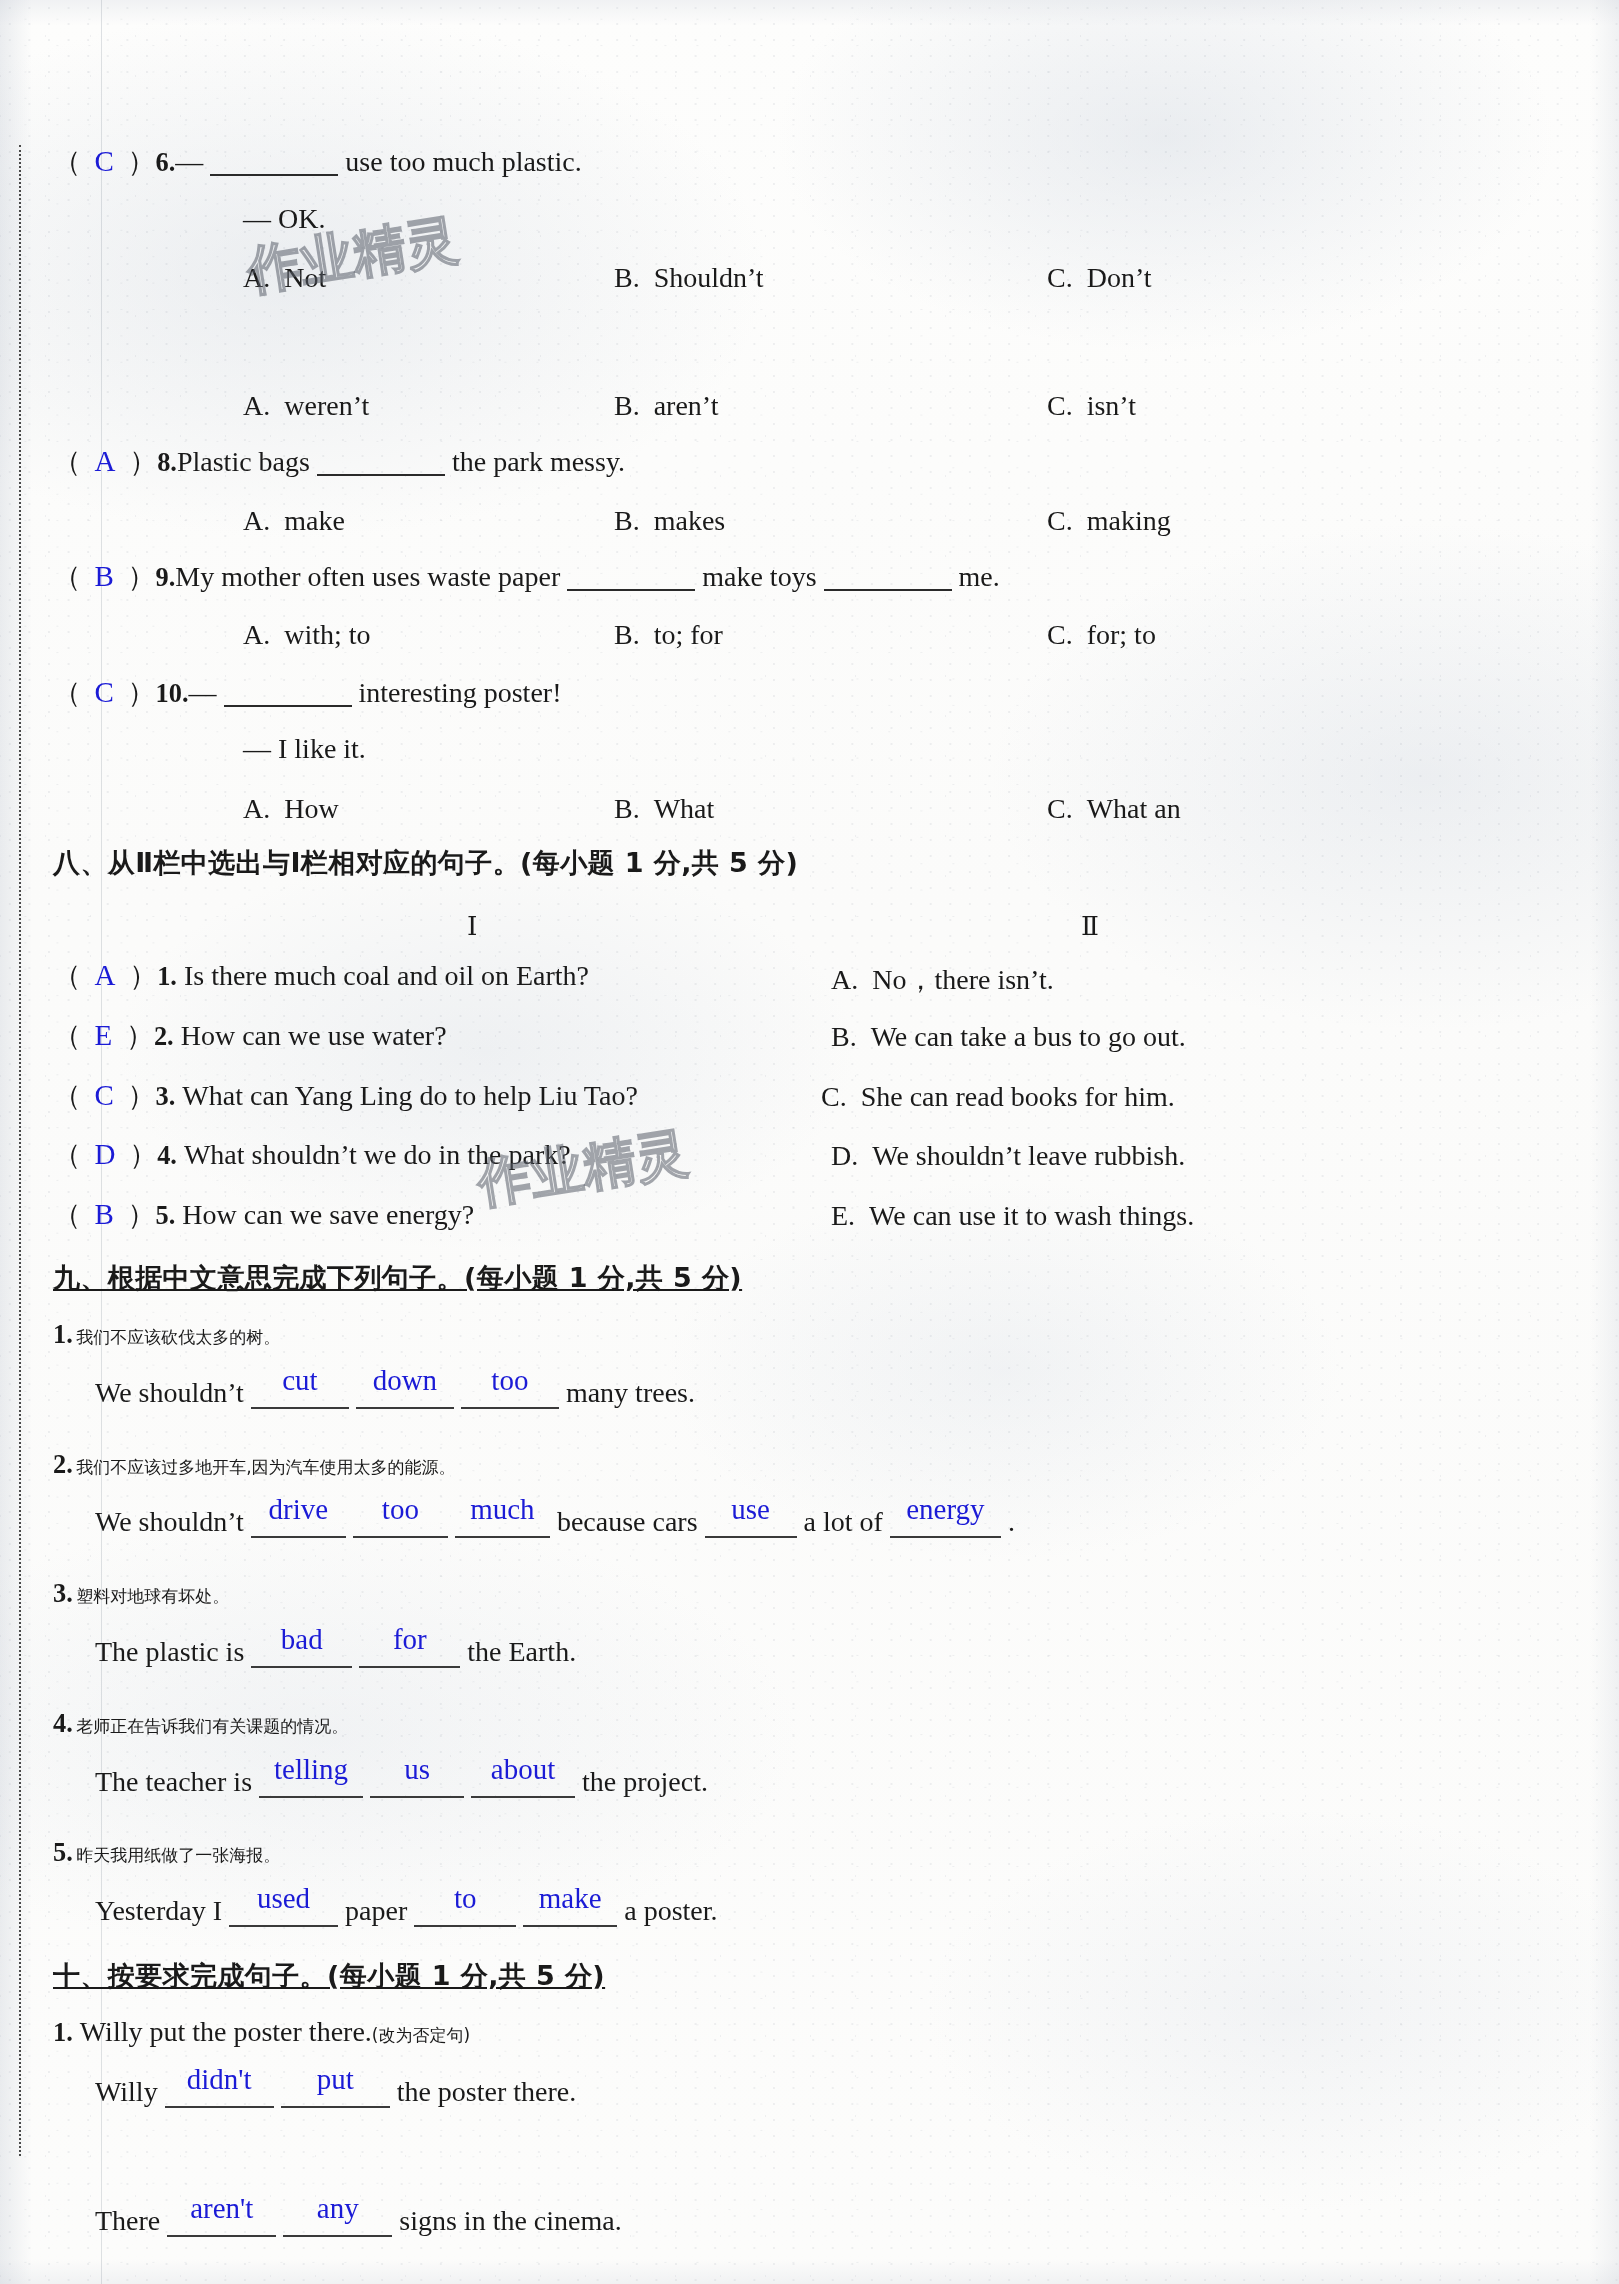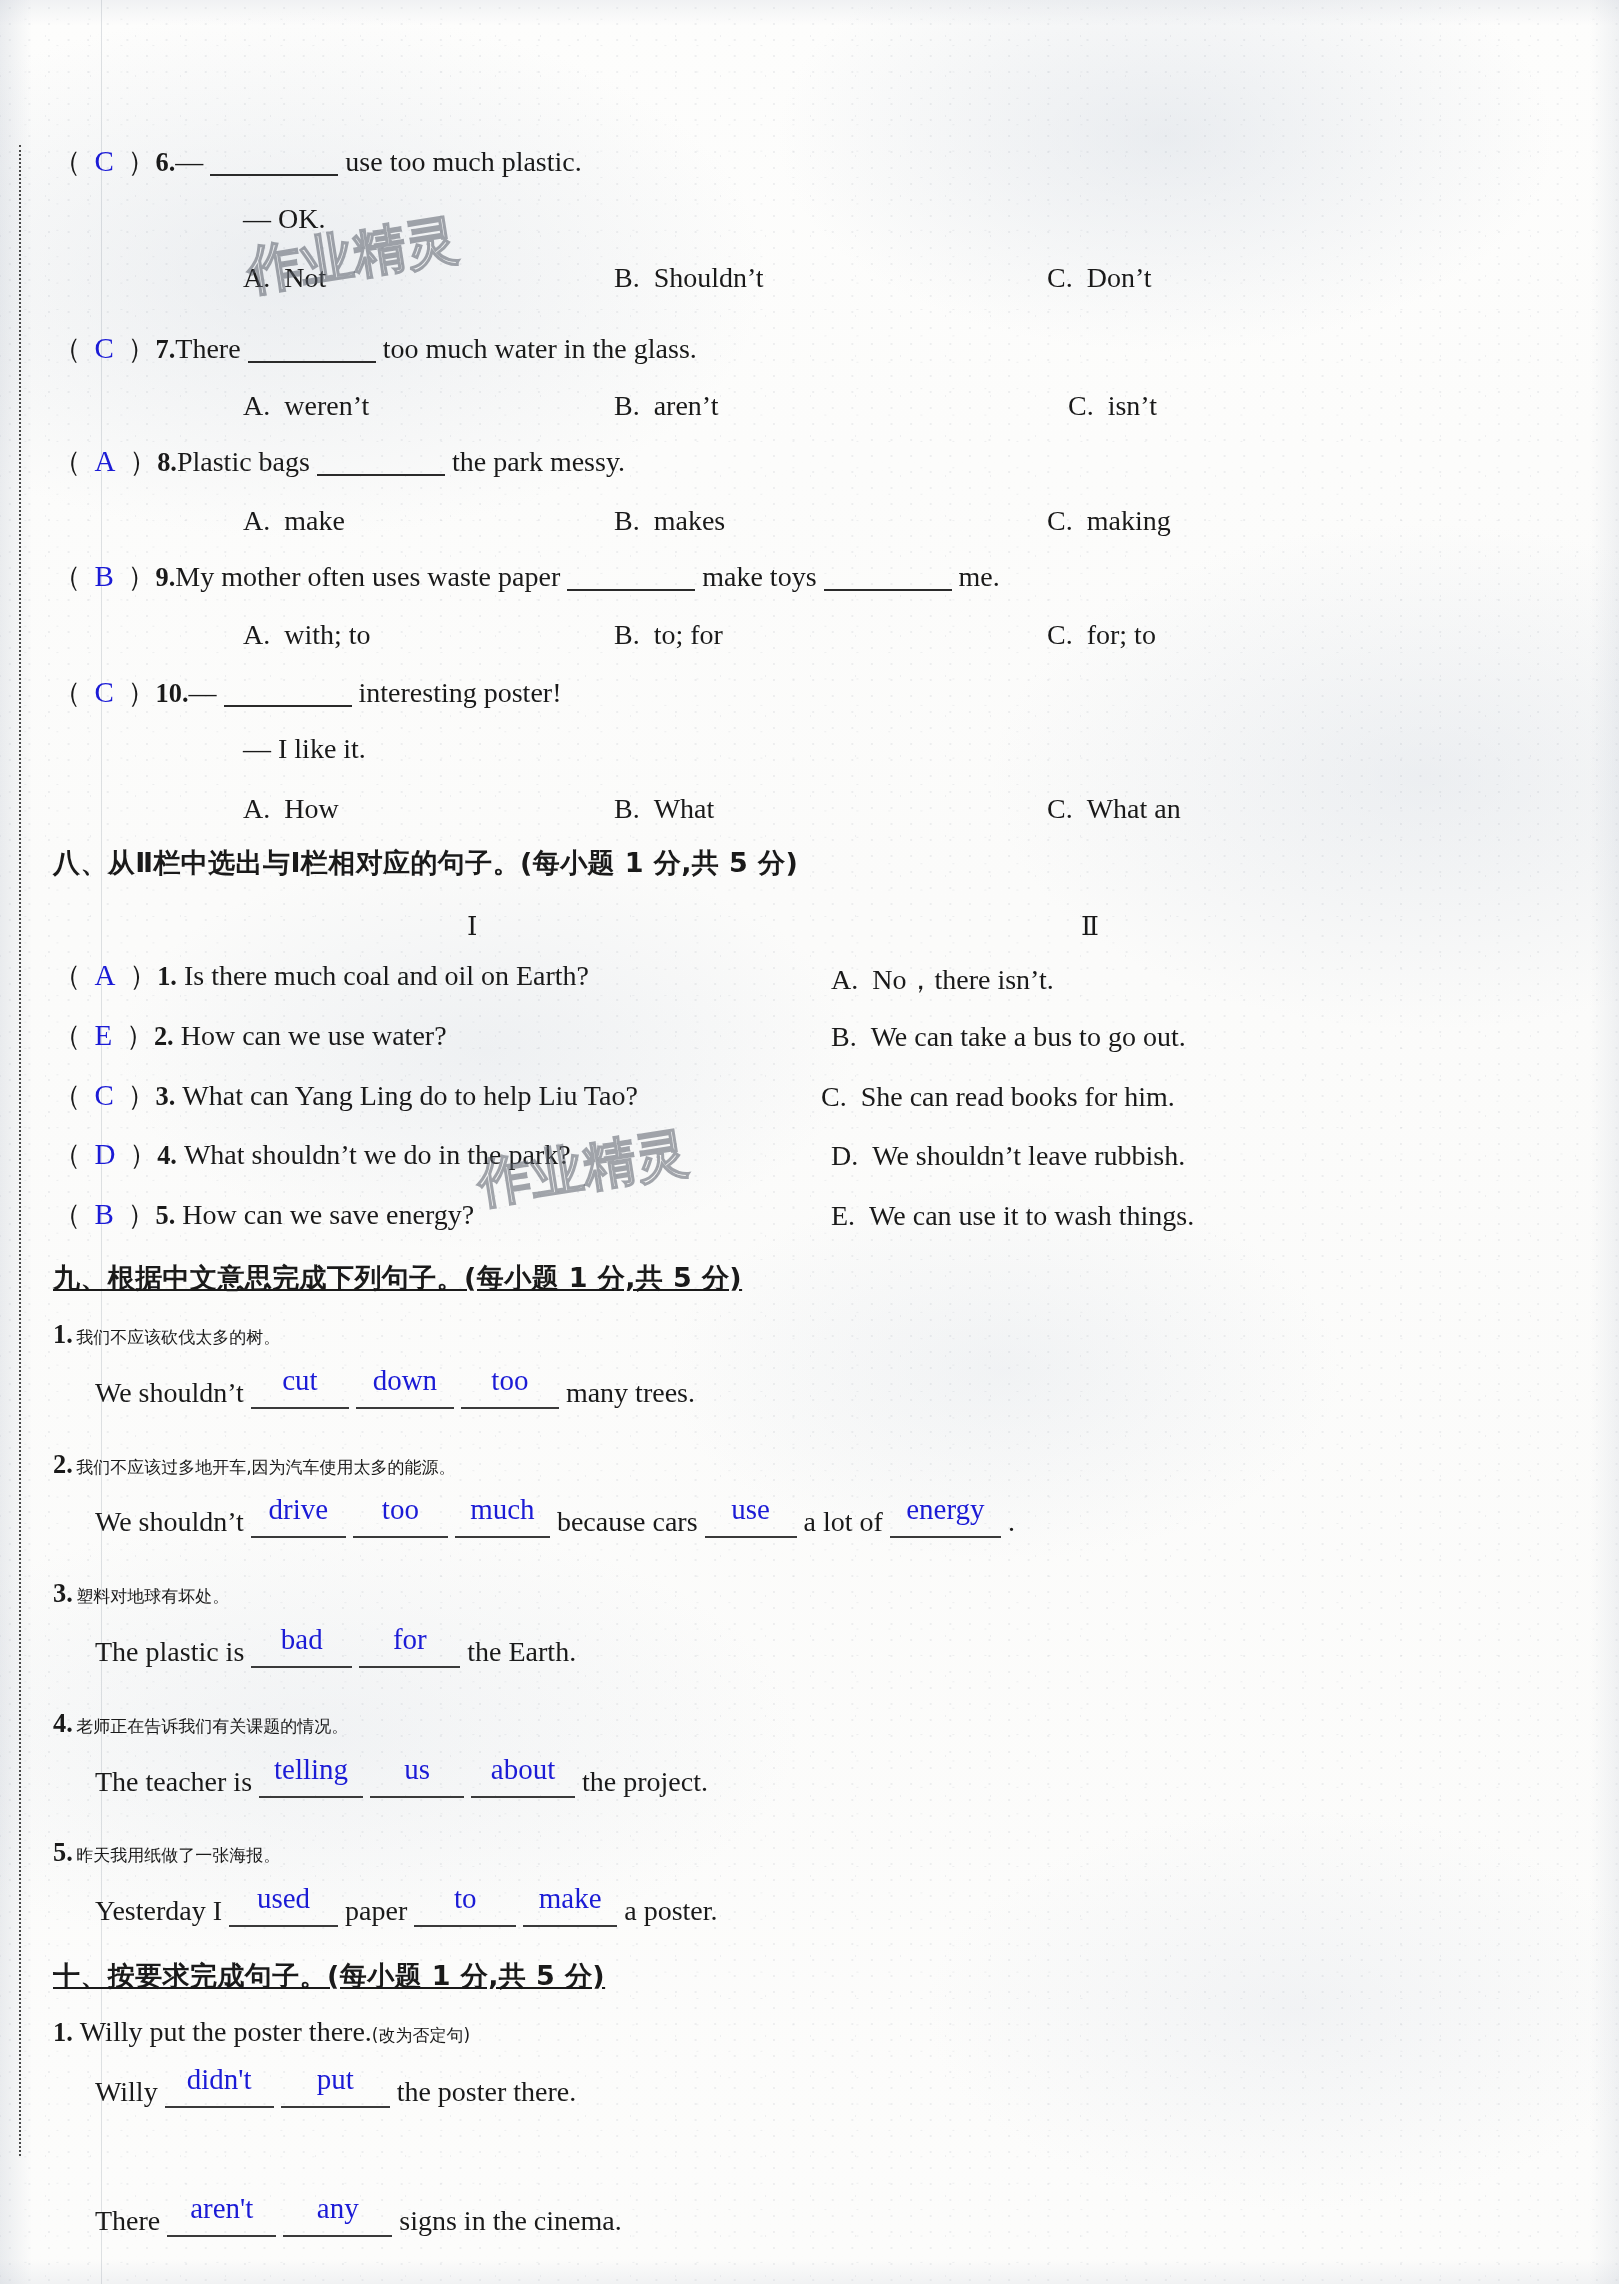--- a/index.html
+++ b/index.html
@@ -152,26 +152,23 @@
 <div id="content">
 
   <div class="row mcq-line" style="left:53px; top:147px;">
     <span class="paren">（</span><span class="ansletter">C</span><span class="paren">）</span><span class="qnum">6.</span><span class="qtext">— </span><span class="blank" style="width:128px;"></span><span class="qtext"> use too much plastic.</span>
   </div>
   <div class="row mcq-line" style="left:243px; top:205px;">— OK.</div>
   <div class="opt" style="left:243px; top:262px;"><span>A.</span>&nbsp;&nbsp;<span>Not</span></div>
   <div class="opt" style="left:614px; top:262px;"><span>B.</span>&nbsp;&nbsp;<span>Shouldn’t</span></div>
   <div class="opt" style="left:1047px; top:262px;"><span>C.</span>&nbsp;&nbsp;<span>Don’t</span></div>
 
-  <div class="row mcq-line" style="left:53px; top:334px;">
-    <span class="paren">（</span><span class="ansletter">C</span><span class="paren">）</span><span class="qnum">7.</span><span class="qtext">There </span><span class="blank" style="width:128px;"></span><span class="qtext"> too much water in the glass.</span>
-  </div>
   <div class="opt" style="left:243px; top:390px;"><span>A.</span>&nbsp;&nbsp;<span>weren’t</span></div>
   <div class="opt" style="left:614px; top:390px;"><span>B.</span>&nbsp;&nbsp;<span>aren’t</span></div>
-  <div class="opt" style="left:1047px; top:390px;margin-left:21px;"><span>C.</span>&nbsp;&nbsp;<span>isn’t</span></div>
+  <div class="opt" style="left:1047px; top:390px;"><span>C.</span>&nbsp;&nbsp;<span>isn’t</span></div>
 
   <div class="row mcq-line" style="left:53px; top:447px;">
     <span class="paren">（</span><span class="ansletter">A</span><span class="paren">）</span><span class="qnum">8.</span><span class="qtext">Plastic bags </span><span class="blank" style="width:128px;"></span><span class="qtext"> the park messy.</span>
   </div>
   <div class="opt" style="left:243px; top:505px;"><span>A.</span>&nbsp;&nbsp;<span>make</span></div>
   <div class="opt" style="left:614px; top:505px;"><span>B.</span>&nbsp;&nbsp;<span>makes</span></div>
   <div class="opt" style="left:1047px; top:505px;"><span>C.</span>&nbsp;&nbsp;<span>making</span></div>
 
   <div class="row mcq-line" style="left:53px; top:562px;">
     <span class="paren">（</span><span class="ansletter">B</span><span class="paren">）</span><span class="qnum">9.</span><span class="qtext">My mother often uses waste paper </span><span class="blank" style="width:128px;"></span><span class="qtext"> make toys </span><span class="blank" style="width:128px;"></span><span class="qtext"> me.</span>

